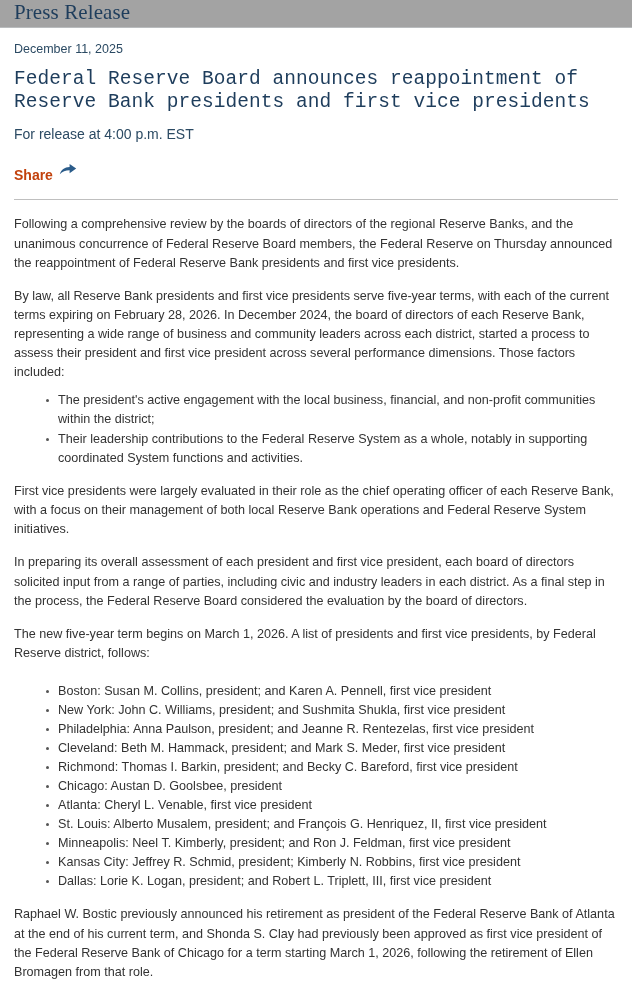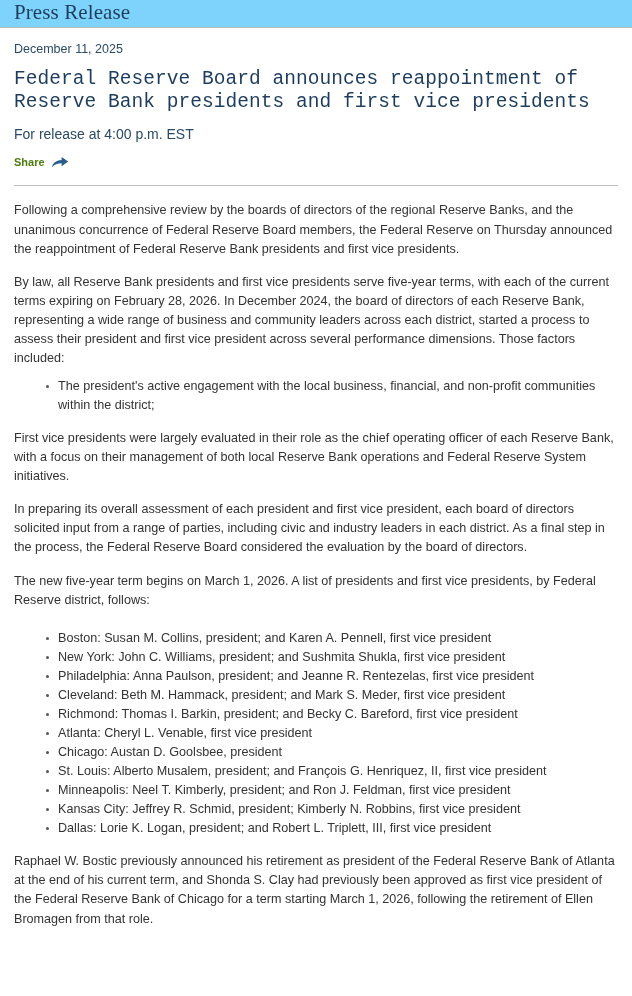--- a/index.html
+++ b/index.html
@@ -11,21 +11,21 @@
   body {
     width: 632px;
     min-height: 996px;
     font-family: "Liberation Sans", sans-serif;
     color: #333333;
     -webkit-font-smoothing: antialiased;
   }
 
   
   .page-header {
-    background: #7dd3fc;
+    background: #a3a3a3;
     border-bottom: 1px solid #b9bcbe;
     height: 28px;
     padding: 0 0 0 14px;
     display: flex;
     align-items: center;
     overflow: hidden;
   }
   .page-header h1 {
     font-family: "Liberation Serif", serif;
     font-size: 21px;
@@ -67,24 +67,25 @@
   }
 
   .share-row {
     margin: 11px 0 0 0;
     display: inline-flex;
     align-items: center;
     gap: 6px;
     cursor: pointer;
   }
   .share-label {
-    font-size: 11px;
+    font-size: 14px;
     font-weight: bold;
-    color: #4d7c0f;
+    color: #c2410c;
     line-height: 1;
+    margin-top: 12px;
   }
   .share-icon {
     display: inline-block;
     width: 18px;
     height: 13px;
     line-height: 0;
   }
 
   .divider {
     border: 0;
@@ -161,36 +162,37 @@
 
   
   <div class="body-copy">
 
     <p>Following a comprehensive review by the boards of directors of the regional Reserve Banks, and the unanimous concurrence of Federal Reserve Board members, the Federal Reserve on Thursday announced the reappointment of Federal Reserve Bank presidents and first vice presidents.</p>
 
     <p>By law, all Reserve Bank presidents and first vice presidents serve five-year terms, with each of the current terms expiring on February 28, 2026. In December 2024, the board of directors of each Reserve Bank, representing a wide range of business and community leaders across each district, started a process to assess their president and first vice president across several performance dimensions. Those factors included:</p>
 
     <ul class="factor-list">
       <li>The president's active engagement with the local business, financial, and non-profit communities within the district;</li>
+      <li>Their leadership contributions to the Federal Reserve System as a whole, notably in supporting coordinated System functions and activities.</li>
     </ul>
 
     <p>First vice presidents were largely evaluated in their role as the chief operating officer of each Reserve Bank, with a focus on their management of both local Reserve Bank operations and Federal Reserve System initiatives.</p>
 
     <p>In preparing its overall assessment of each president and first vice president, each board of directors solicited input from a range of parties, including civic and industry leaders in each district. As a final step in the process, the Federal Reserve Board considered the evaluation by the board of directors.</p>
 
     <p>The new five-year term begins on March 1, 2026. A list of presidents and first vice presidents, by Federal Reserve district, follows:</p>
 
     <ul class="district-list">
       <li>Boston: Susan M. Collins, president; and Karen A. Pennell, first vice president</li>
       <li>New York: John C. Williams, president; and Sushmita Shukla, first vice president</li>
       <li>Philadelphia: Anna Paulson, president; and Jeanne R. Rentezelas, first vice president</li>
       <li>Cleveland: Beth M. Hammack, president; and Mark S. Meder, first vice president</li>
       <li>Richmond: Thomas I. Barkin, president; and Becky C. Bareford, first vice president</li>
+      <li>Chicago: Austan D. Goolsbee, president</li>
       <li>Atlanta: Cheryl L. Venable, first vice president</li>
-      <li>Chicago: Austan D. Goolsbee, president</li>
       <li>St. Louis: Alberto Musalem, president; and François G. Henriquez, II, first vice president</li>
       <li>Minneapolis: Neel T. Kimberly, president; and Ron J. Feldman, first vice president</li>
       <li>Kansas City: Jeffrey R. Schmid, president; Kimberly N. Robbins, first vice president</li>
       <li>Dallas: Lorie K. Logan, president; and Robert L. Triplett, III, first vice president</li>
     </ul>
 
     <p>Raphael W. Bostic previously announced his retirement as president of the Federal Reserve Bank of Atlanta at the end of his current term, and Shonda S. Clay had previously been approved as first vice president of the Federal Reserve Bank of Chicago for a term starting March 1, 2026, following the retirement of Ellen Bromagen from that role.</p>
 
   </div>
 

